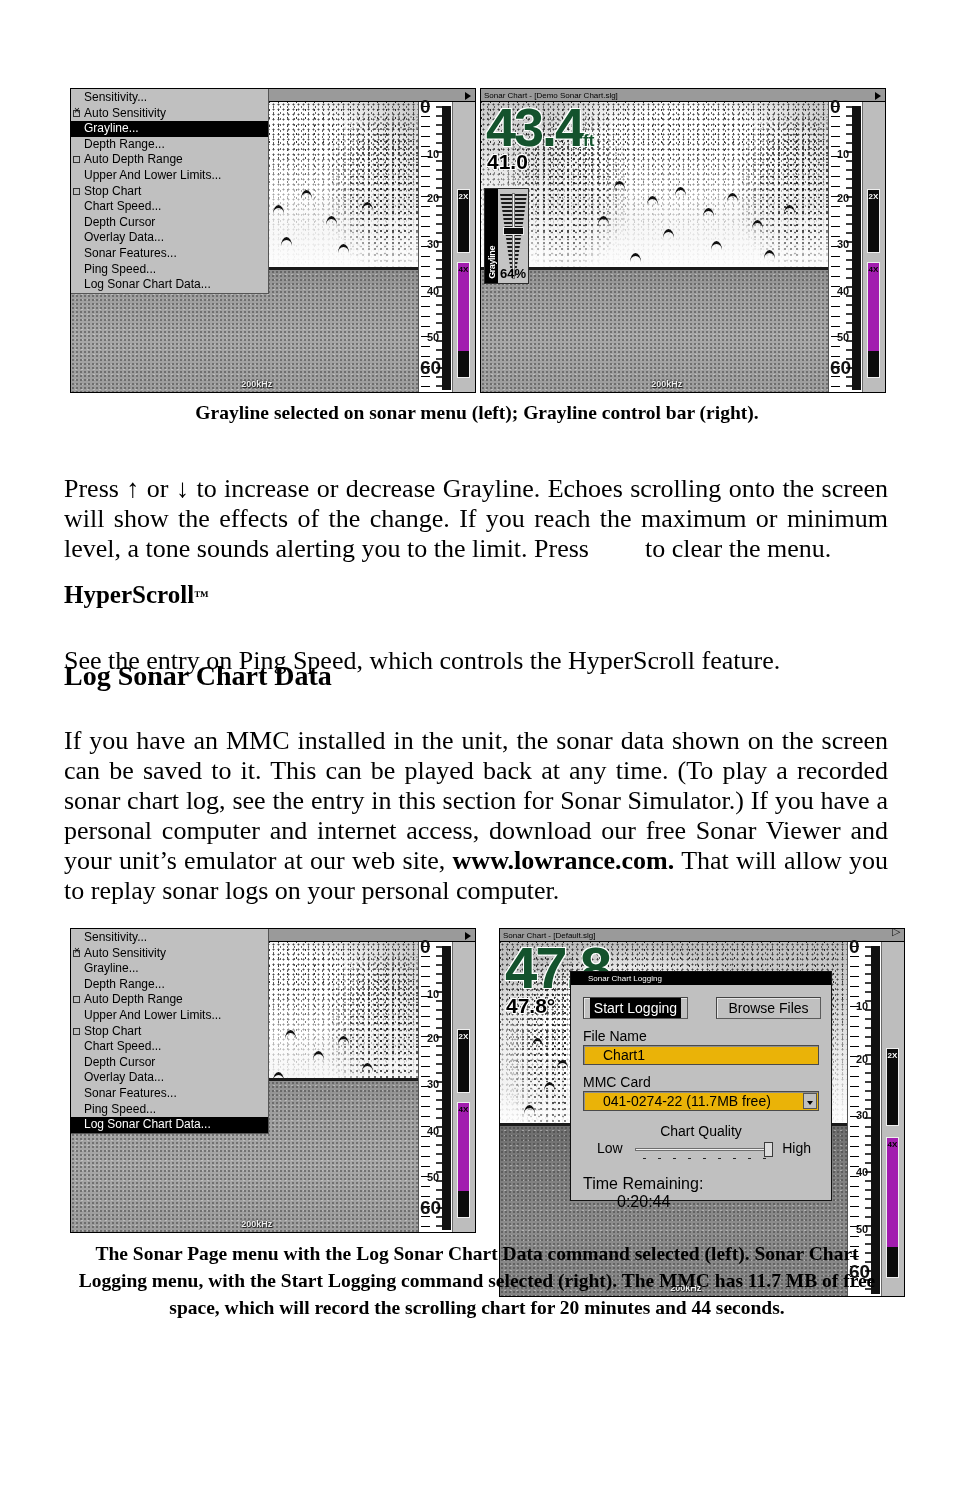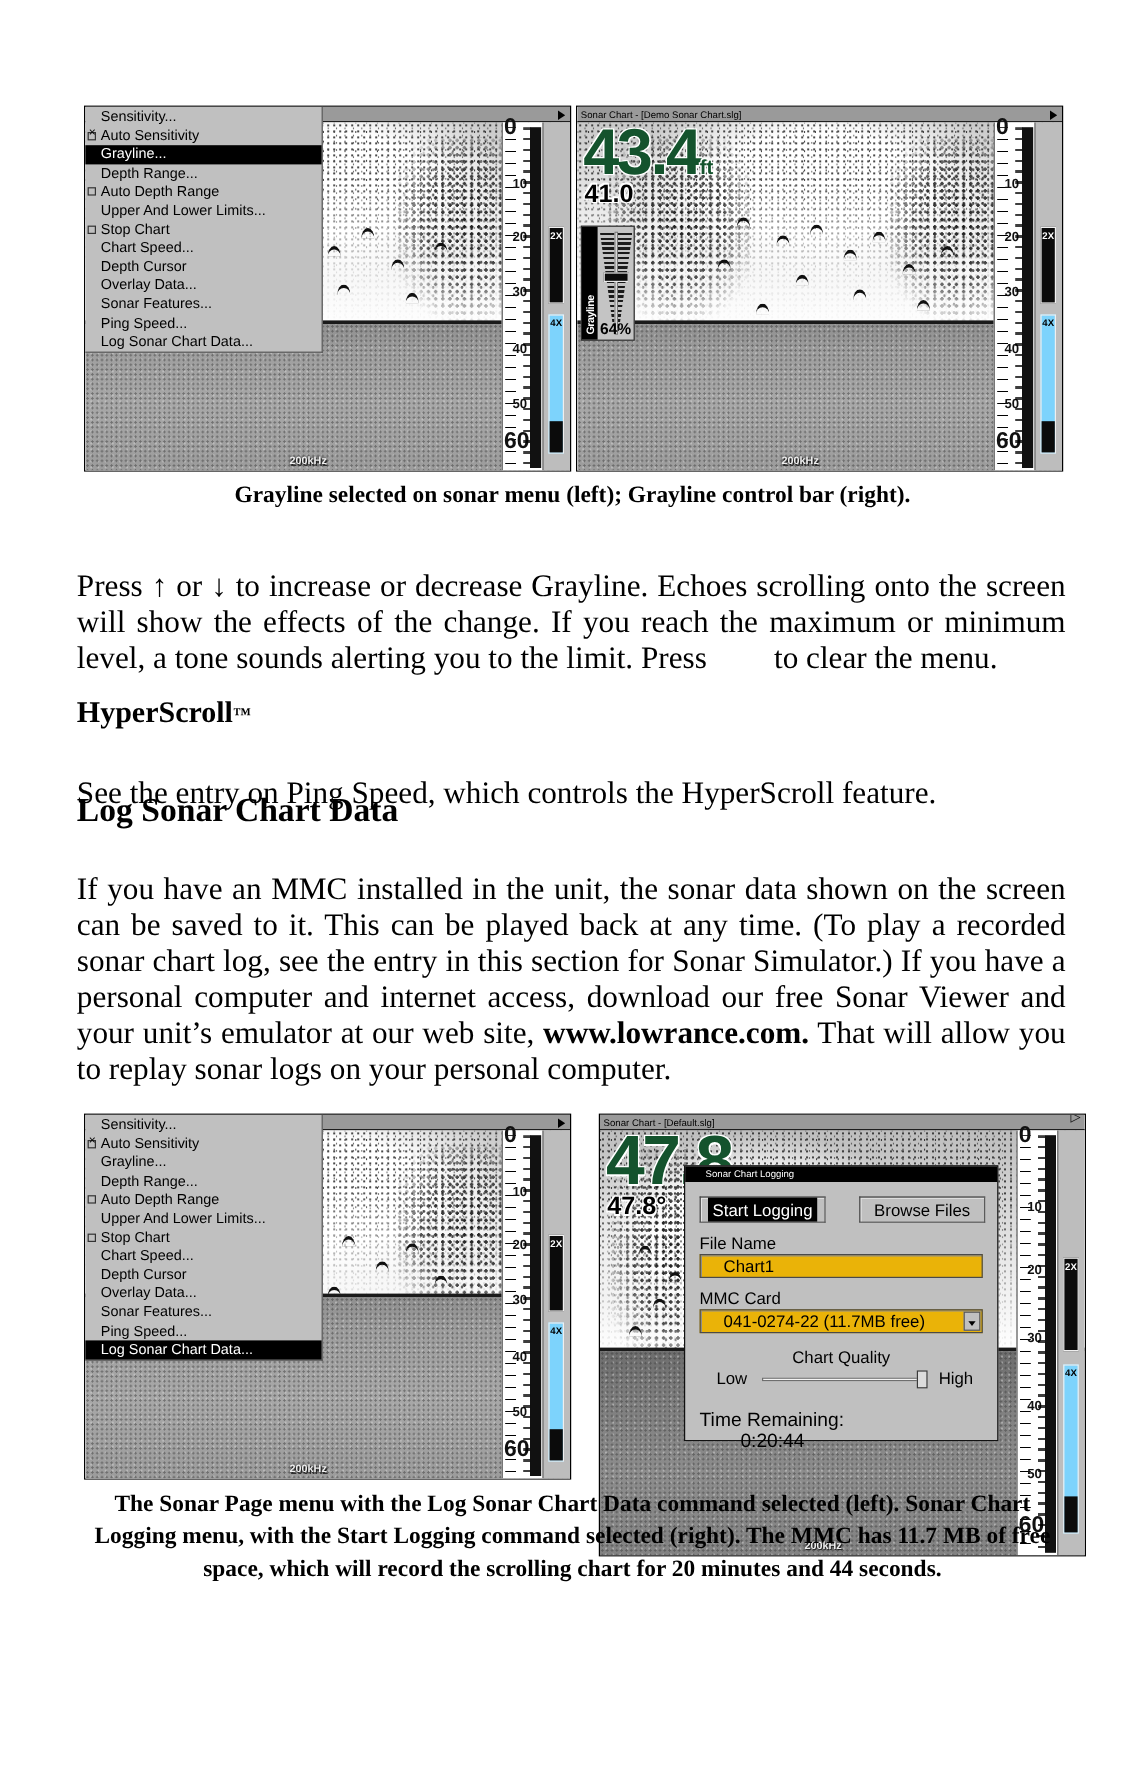--- a/index.html
+++ b/index.html
@@ -219,21 +219,21 @@
     top: 3px; left: 50%;
     transform: translateX(-50%);
     color: #fff;
     font-family: "Liberation Sans", sans-serif;
     font-weight: bold;
     font-size: 8px;
     line-height: 8px;
     text-align: center;
   }
   .zoombar.two  { top: 30%; height: 22%; }
-  .zoombar.four { top: 55%; height: 40%; background: #7dd3fc; }
+  .zoombar.four { top: 55%; height: 40%; background: #a21caf; }
   .zoombar.four .lbl { color: #000; }
   .zoombar.four::after {
     content: "";
     position: absolute;
     left: 0; right: 0; bottom: 0;
     height: 22%;
     background: #0b0b0b;
   }
 
   

